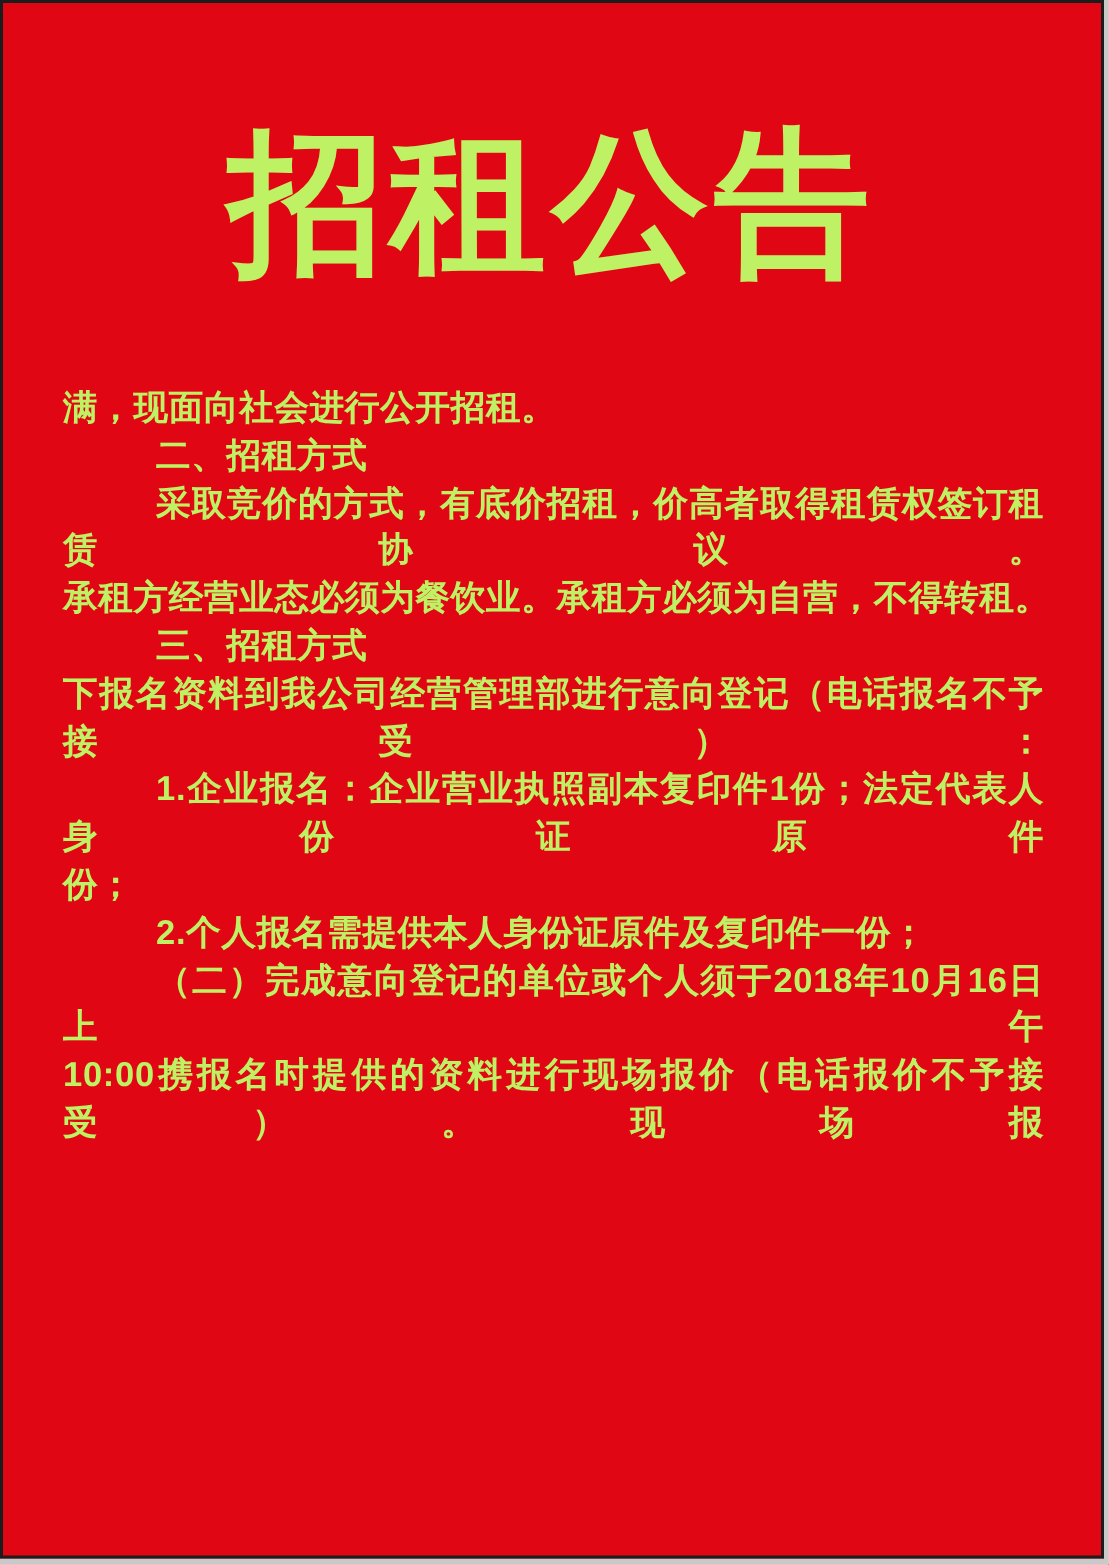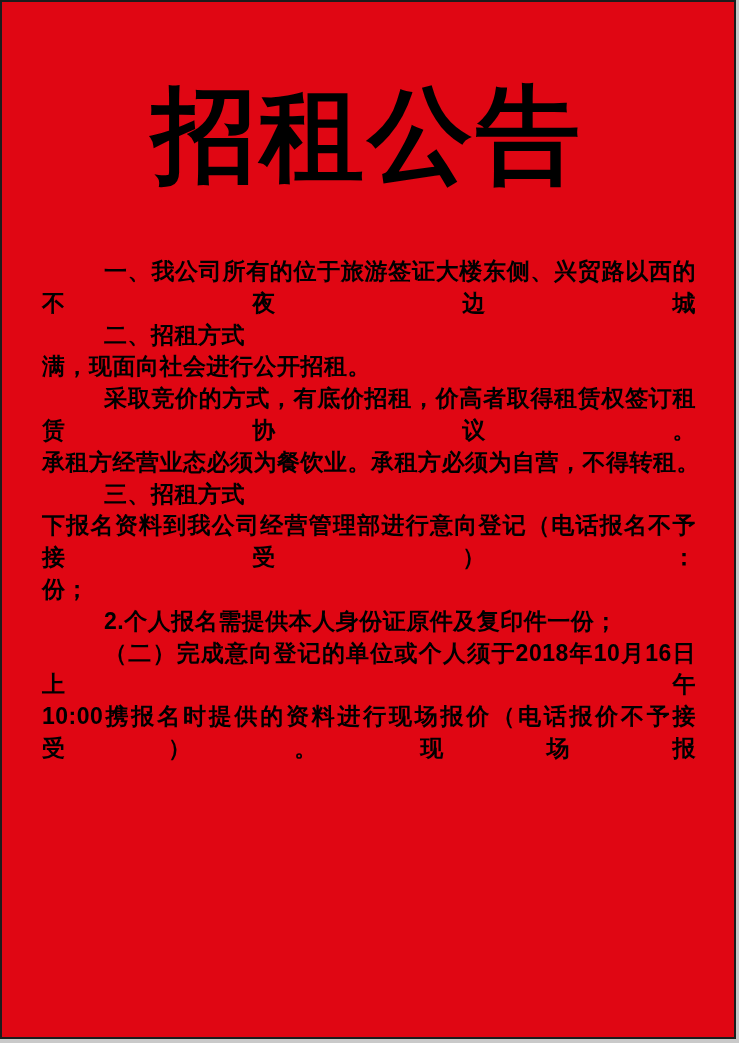--- a/index.html
+++ b/index.html
@@ -9,21 +9,21 @@
     height: 1043px;
     background: #c9c9c9; 
     overflow: hidden;
   }
   .panel {
     position: absolute;
     top: 0; left: 0; right: 3px; bottom: 4px;
     box-sizing: border-box;
     background: #e00613;
     border: 2px solid #1c1c1c;
-    color: #000000;
+    color: #bef264;
     font-family: "Liberation Sans", sans-serif;
     font-weight: bold;
     overflow: hidden;
   }
   .title {
     margin: 58px 0 0 0;
     text-align: center;
     font-family: "DejaVu Serif", serif;
     font-weight: bold;
     font-size: 104px;
@@ -47,27 +47,27 @@
 </style>
 </head>
 <body>
 
 <div class="page">
   <div class="panel">
 
     <div class="title">招租公告</div>
 
     <div class="content">
-      <div class="line indent fill">一、我公司所有的位于旅游签证大楼东侧、兴贸路以西的不夜边城</div>
+      <div class="line">满，现面向社会进行公开招租。</div>
       <div class="line indent">二、招租方式</div>
-      <div class="line">满，现面向社会进行公开招租。</div>
       <div class="line indent fill">采取竞价的方式，有底价招租，价高者取得租赁权签订租赁协议。</div>
       <div class="line">承租方经营业态必须为餐饮业。承租方必须为自营，不得转租。</div>
       <div class="line indent">三、招租方式</div>
       <div class="line fill">下报名资料到我公司经营管理部进行意向登记（电话报名不予接受）：</div>
+      <div class="line indent fill">1.企业报名：企业营业执照副本复印件1份；法定代表人身份证原件</div>
       <div class="line">份；</div>
       <div class="line indent">2.个人报名需提供本人身份证原件及复印件一份；</div>
       <div class="line indent fill">（二）完成意向登记的单位或个人须于2018年10月16日上午</div>
       <div class="line fill">10:00携报名时提供的资料进行现场报价（电话报价不予接受）。现场报</div>
 
     </div>
 
   </div>
 </div>
 

